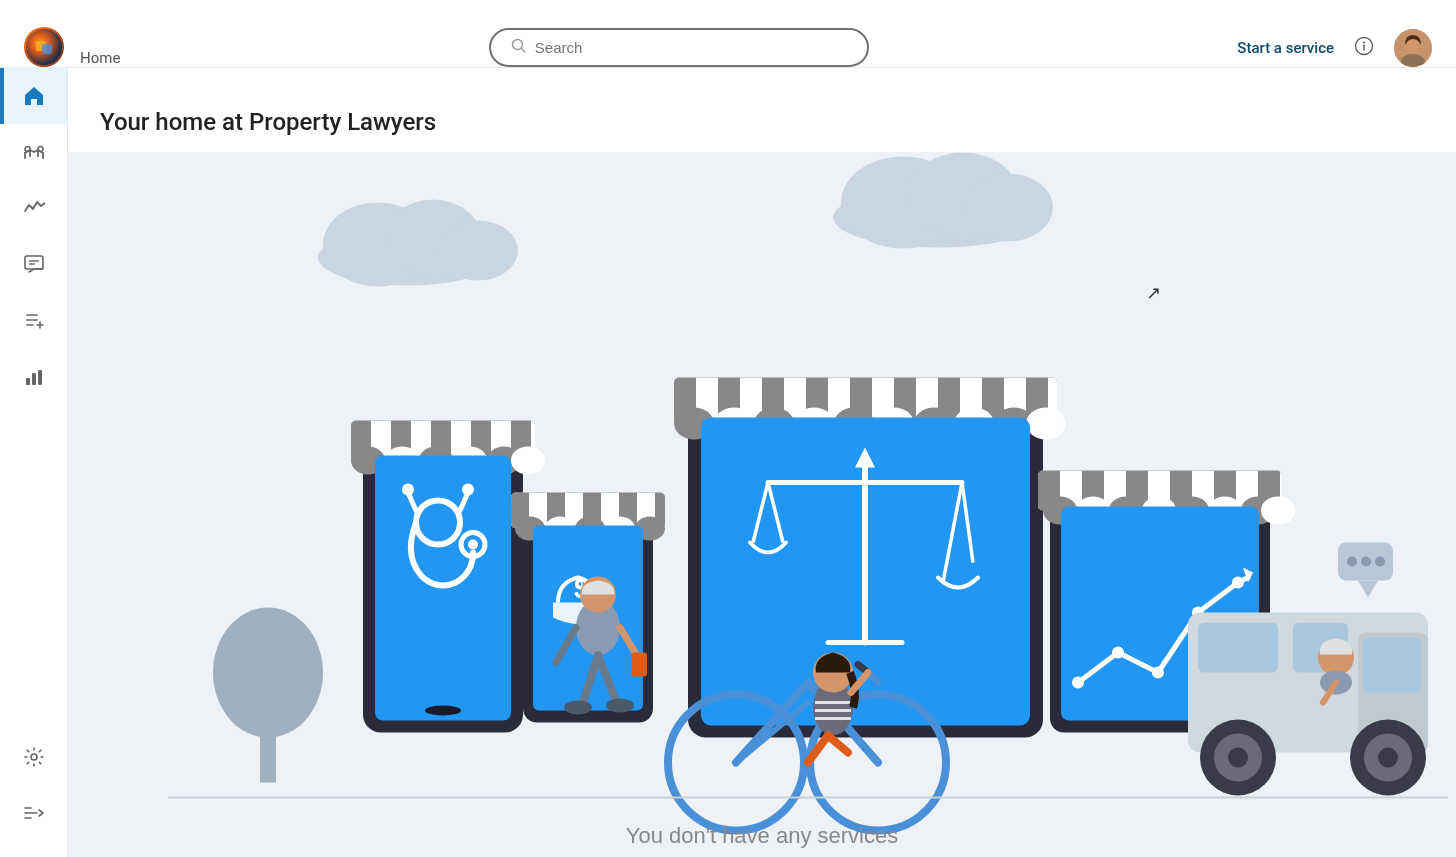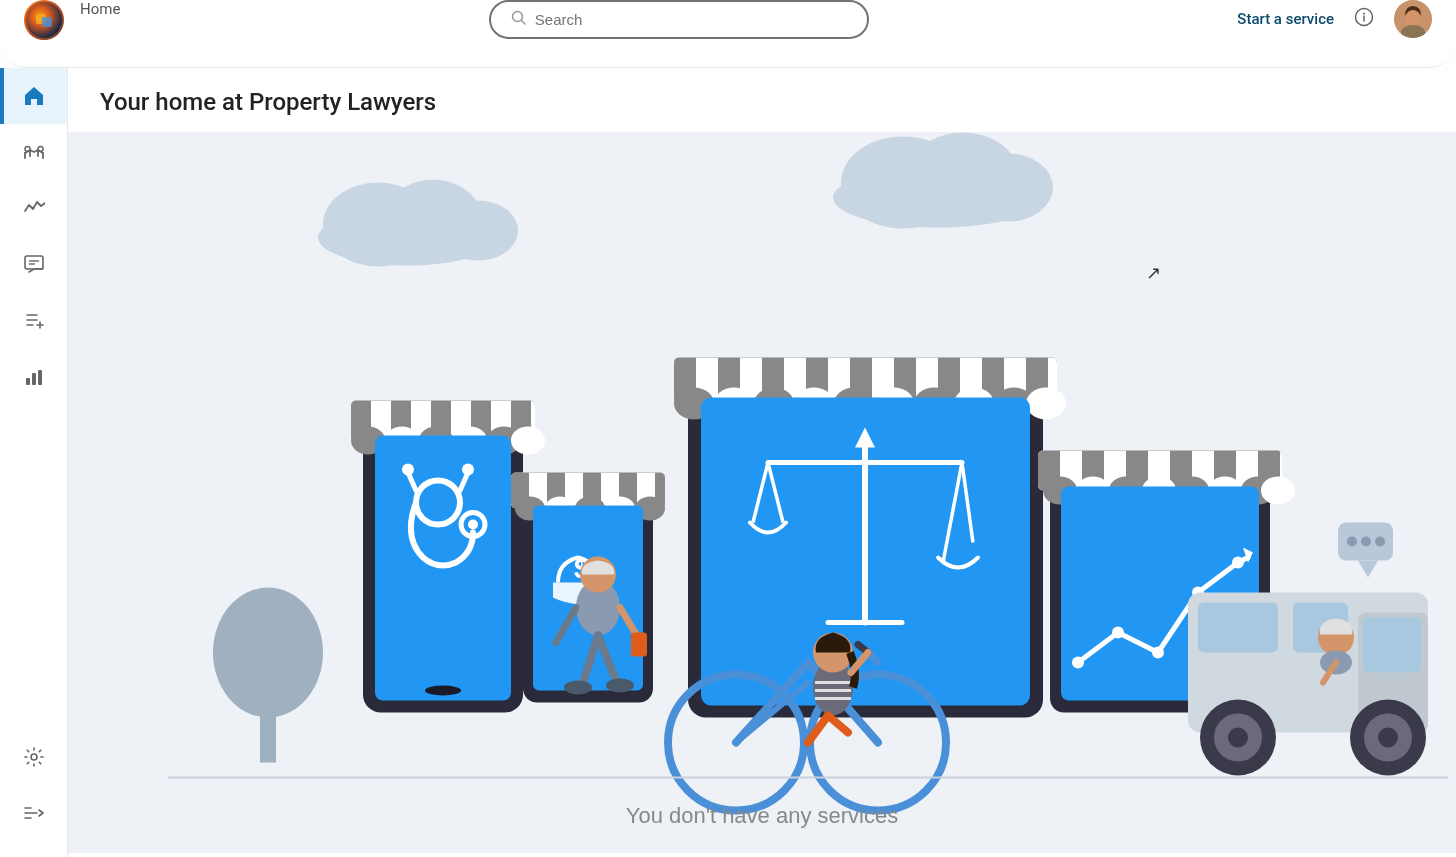--- a/index.html
+++ b/index.html
@@ -2,24 +2,23 @@
 <html><head>
   <meta charset="utf-8">
   <style>
     * { box-sizing: border-box; margin: 0; padding: 0; }
     body { font-family: -apple-system, BlinkMacSystemFont, 'Segoe UI', Roboto, sans-serif; background: #fff; overflow: hidden; width: 1456px; height: 857px; }
 
     
     .navbar {
       position: fixed; top: 0; left: 0; right: 0; height: 68px;
       background: #fff;
-      display: flex; align-items: flex-start; padding: 0 24px;
+      display: flex; align-items: flex-end; padding: 0 24px;
       border-bottom: 1px solid #e8e8e8;
       z-index: 100;
-      border-radius: 27px;
     }
     .navbar-logo {
       width: 40px; height: 40px; border-radius: 50%;
       background: radial-gradient(circle at 40% 40%, #f5a623, #e05c1a, #1a1a2e);
       display: flex; align-items: center; justify-content: center;
       margin-right: 16px; flex-shrink: 0;
     }
     .navbar-home {
       font-size: 15px; color: #555; font-weight: 400;
       margin-right: auto; cursor: pointer;
@@ -89,21 +88,21 @@
     .main-content {
       margin-top: 68px; margin-left: 68px;
       background: #fff; height: calc(857px - 68px);
       overflow-y: auto;
     }
     .page-header {
       padding: 20px 32px 16px 32px;
       background: #fff;
     }
     .page-title {
-      font-size: 24px; font-weight: 500; color: #222;
+      font-size: 24px; font-weight: 500; color: #222; margin-top: 20px;
     }
     .hero-section {
       background: #eef2f7;
       width: 100%;
       height: calc(857px - 68px - 68px);
       position: relative;
       overflow: hidden;
       display: flex; align-items: flex-end; justify-content: center;
     }
 

